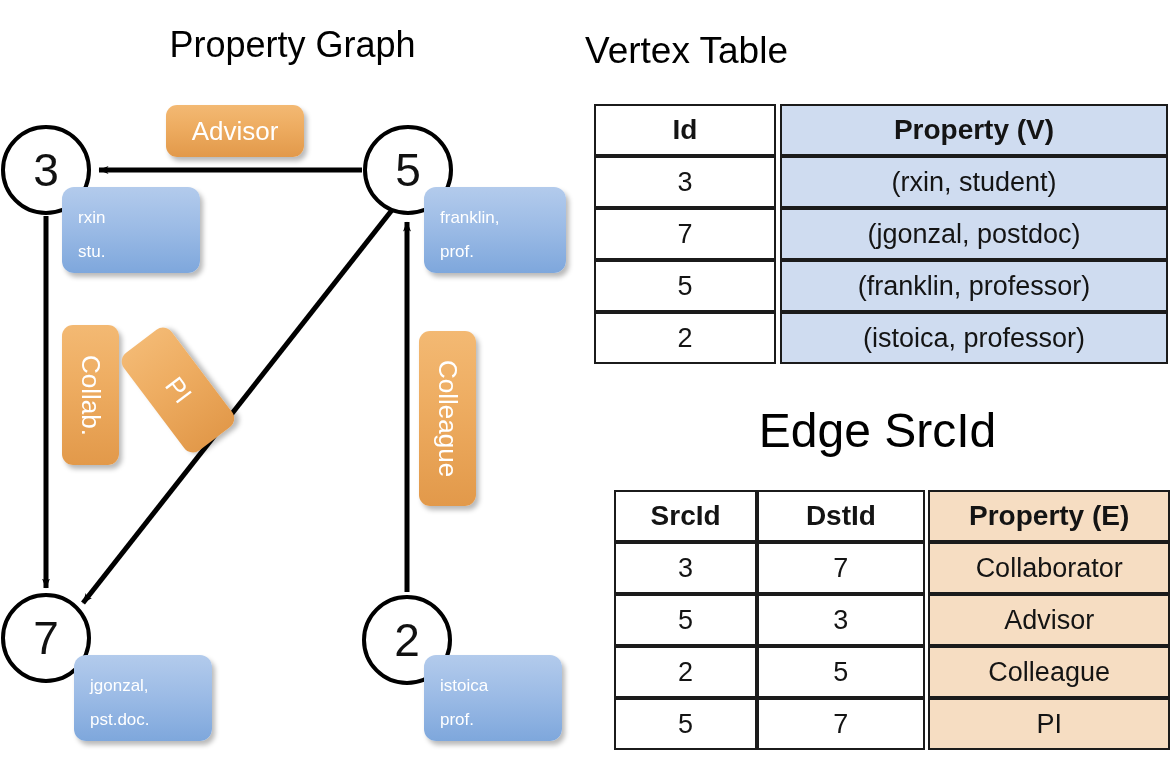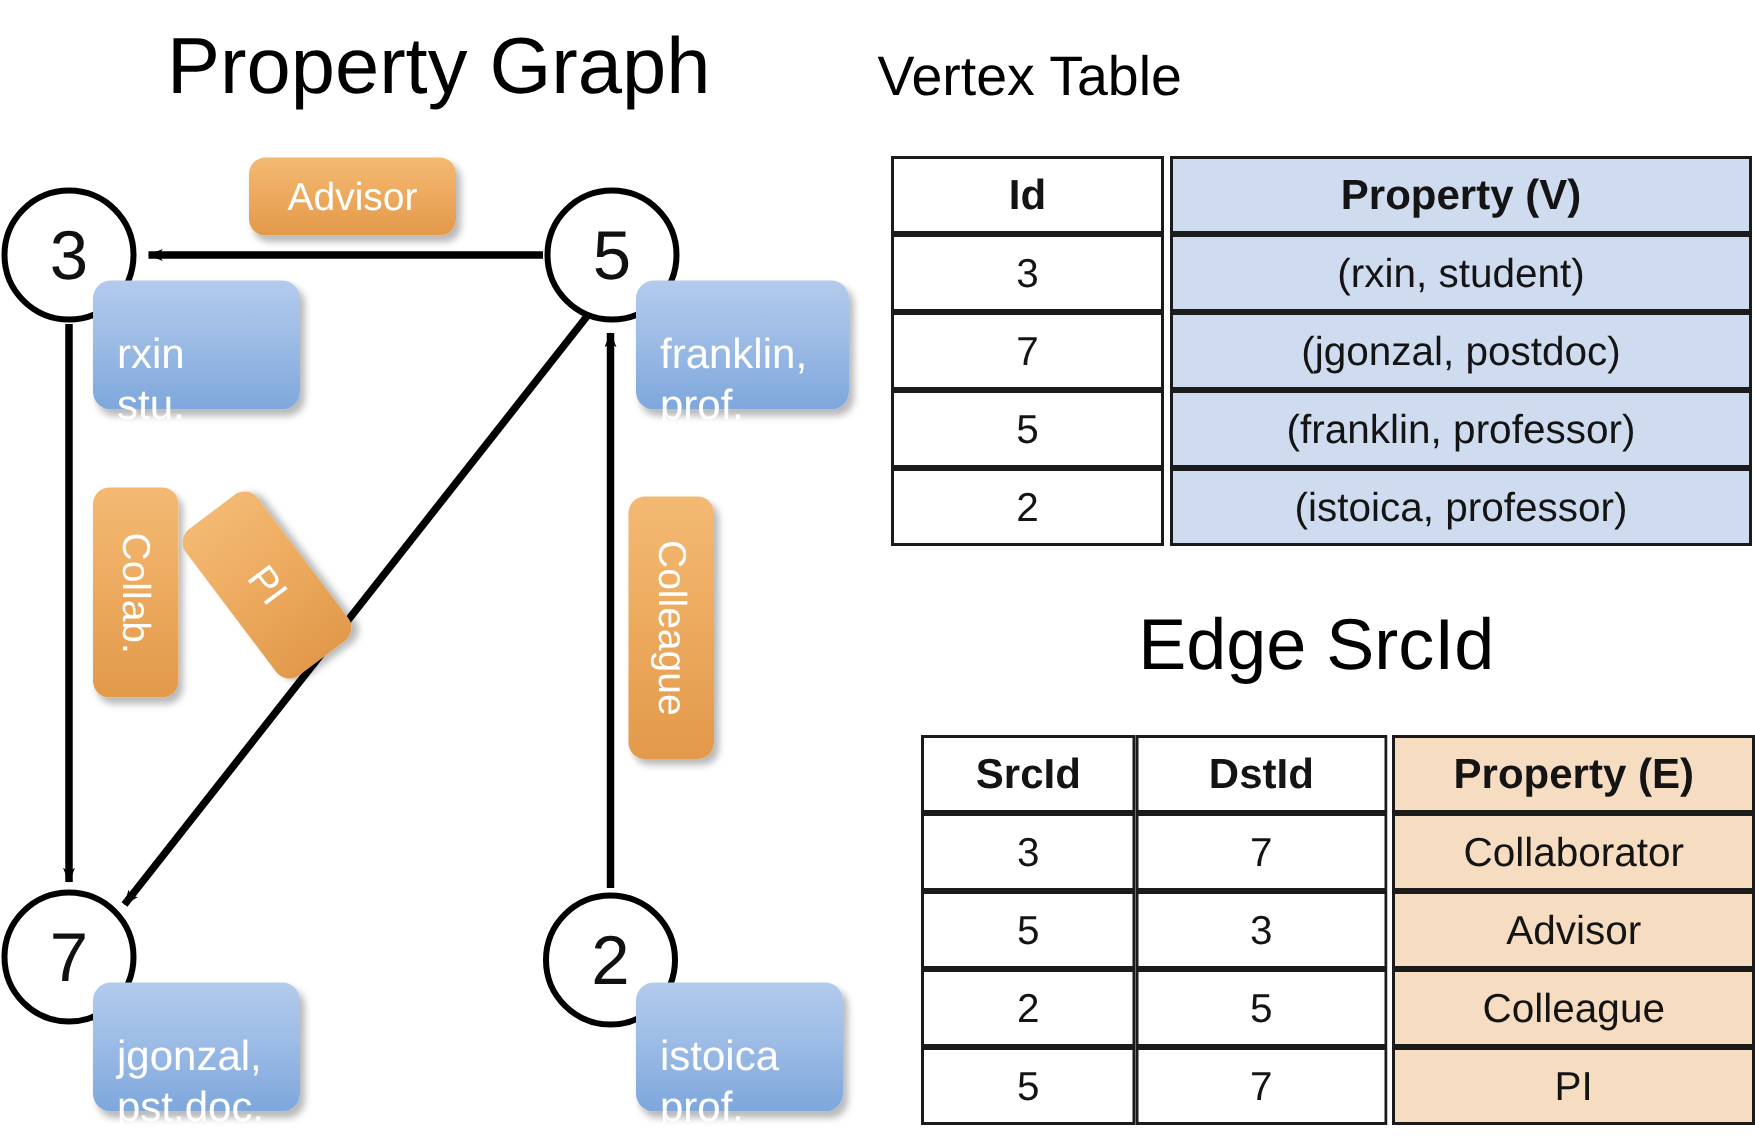--- a/index.html
+++ b/index.html
@@ -20,21 +20,21 @@
     position: absolute;
     font-family: "Liberation Sans", sans-serif;
     font-weight: 300;
     color: #000000;
     white-space: nowrap;
     letter-spacing: 0px;
   }
   #title-property-graph {
     left: 0; top: 14px; width: 585px;
     text-align: center;
-    font-size: 53px;
+    font-size: 36px;
     line-height: 62px;
   }
   #title-vertex-table {
     left: 585px; top: 22px; width: 585px;
     text-align: left;
     font-size: 37px;
     line-height: 58px;
   }
   #title-edge-table {
     left: 585px; top: 402px; width: 585px;
@@ -75,31 +75,31 @@
   #node-7 { left: 1px;   top: 593px; }
   #node-2 { left: 362px; top: 595px; }
 
   
   .prop-box {
     position: absolute;
     border-radius: 12px;
     background: linear-gradient(to bottom, #b3cbec 0%, #9dbce6 45%, #7ea7dc 100%);
     box-shadow: 3px 4px 5px rgba(0,0,0,0.28);
     color: #ffffff;
-    font-size: 28px;
+    font-size: 17px;
     line-height: 34px;
     font-family: "Liberation Sans", sans-serif;
     font-weight: 300;
-    padding: 32px 0 0 16px;
+    padding: 14px 0 0 16px;
     box-sizing: border-box;
     z-index: 6;
   }
   #prop-rxin     { left: 62px;  top: 187px; width: 138px; height: 86px; }
   #prop-franklin { left: 424px; top: 187px; width: 142px; height: 86px; }
-  #prop-jgonzal  { left: 62px;  top: 655px; width: 138px; height: 86px; }
+  #prop-jgonzal  { left: 74px;  top: 655px; width: 138px; height: 86px; }
   #prop-istoica  { left: 424px; top: 655px; width: 138px; height: 86px; }
 
   
   .elabel {
     position: absolute;
     border-radius: 11px;
     background: linear-gradient(to bottom, #f3b973 0%, #eead62 40%, #e2994a 100%);
     box-shadow: 3px 4px 5px rgba(0,0,0,0.28);
     color: #ffffff;
     font-family: "Liberation Sans", sans-serif;

